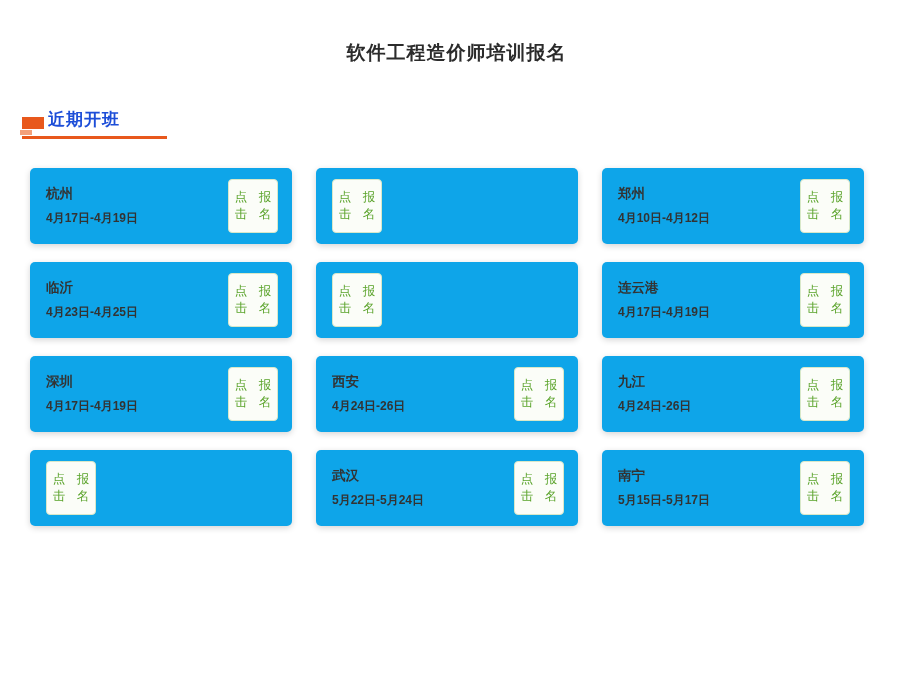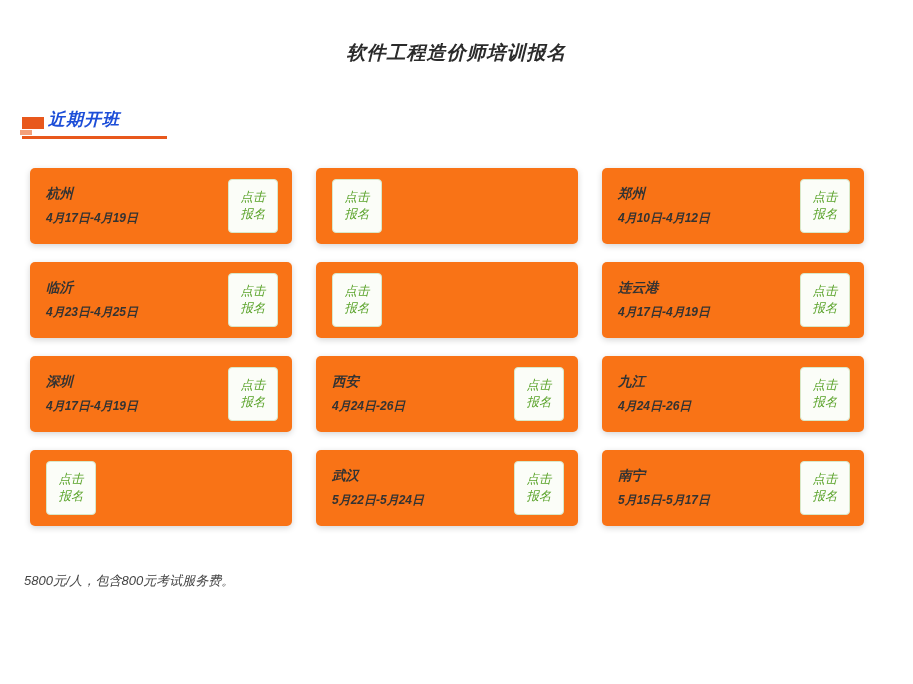--- a/index.html
+++ b/index.html
@@ -14,21 +14,20 @@
     color: #333333;
     overflow: hidden;
     position: relative;
   }
   .page {
     width: 913px;
     height: 548px;
     position: relative;
     box-sizing: border-box;
     padding: 0 22px;
-    font-style: italic;
   }
   .page-title {
     text-align: center;
     font-size: 19px;
     font-weight: bold;
     color: #2b2b2b;
     letter-spacing: 1px;
     padding-top: 40px;
     padding-bottom: 0;
   }
@@ -75,21 +74,21 @@
   .card-grid {
     margin-top: 26px;
     display: flex;
     flex-wrap: wrap;
     gap: 18px 24px;
     padding-left: 8px;
   }
   .class-card {
     width: 262px;
     height: 76px;
-    background: #f97316;
+    background: #0ea5e9;
     border-radius: 5px;
     box-shadow: 0 2px 6px rgba(0,0,0,0.17);
     box-sizing: border-box;
     padding: 12px 14px 12px 16px;
     display: flex;
     align-items: center;
     justify-content: space-between;
     position: relative;
   }
   .card-info {
@@ -112,21 +111,21 @@
     width: 48px;
     min-width: 48px;
     height: 52px;
     border: 1px solid #d8e8c9;
     border-radius: 4px;
     background: #fbfdf8;
     color: #5aa32a;
     font-size: 12.5px;
     line-height: 17px;
     display: flex;
-    flex-direction: column;
+    flex-direction: row;
     align-items: center;
     justify-content: center;
     cursor: pointer;
     text-align: center;
     font-weight: normal;
     user-select: none;
   }
   .fee-text {
     margin-top: 46px;
     padding-left: 2px;
@@ -265,15 +264,14 @@
       </div>
       <div class="signup-btn">
         <span>点击</span>
         <span>报名</span>
       </div>
     </div>
 
   </div>
 
 
-  <div class="fee-text">5800元/人，包含800元考试服务费。</div>
 
 </div>
 
 </body></html>

